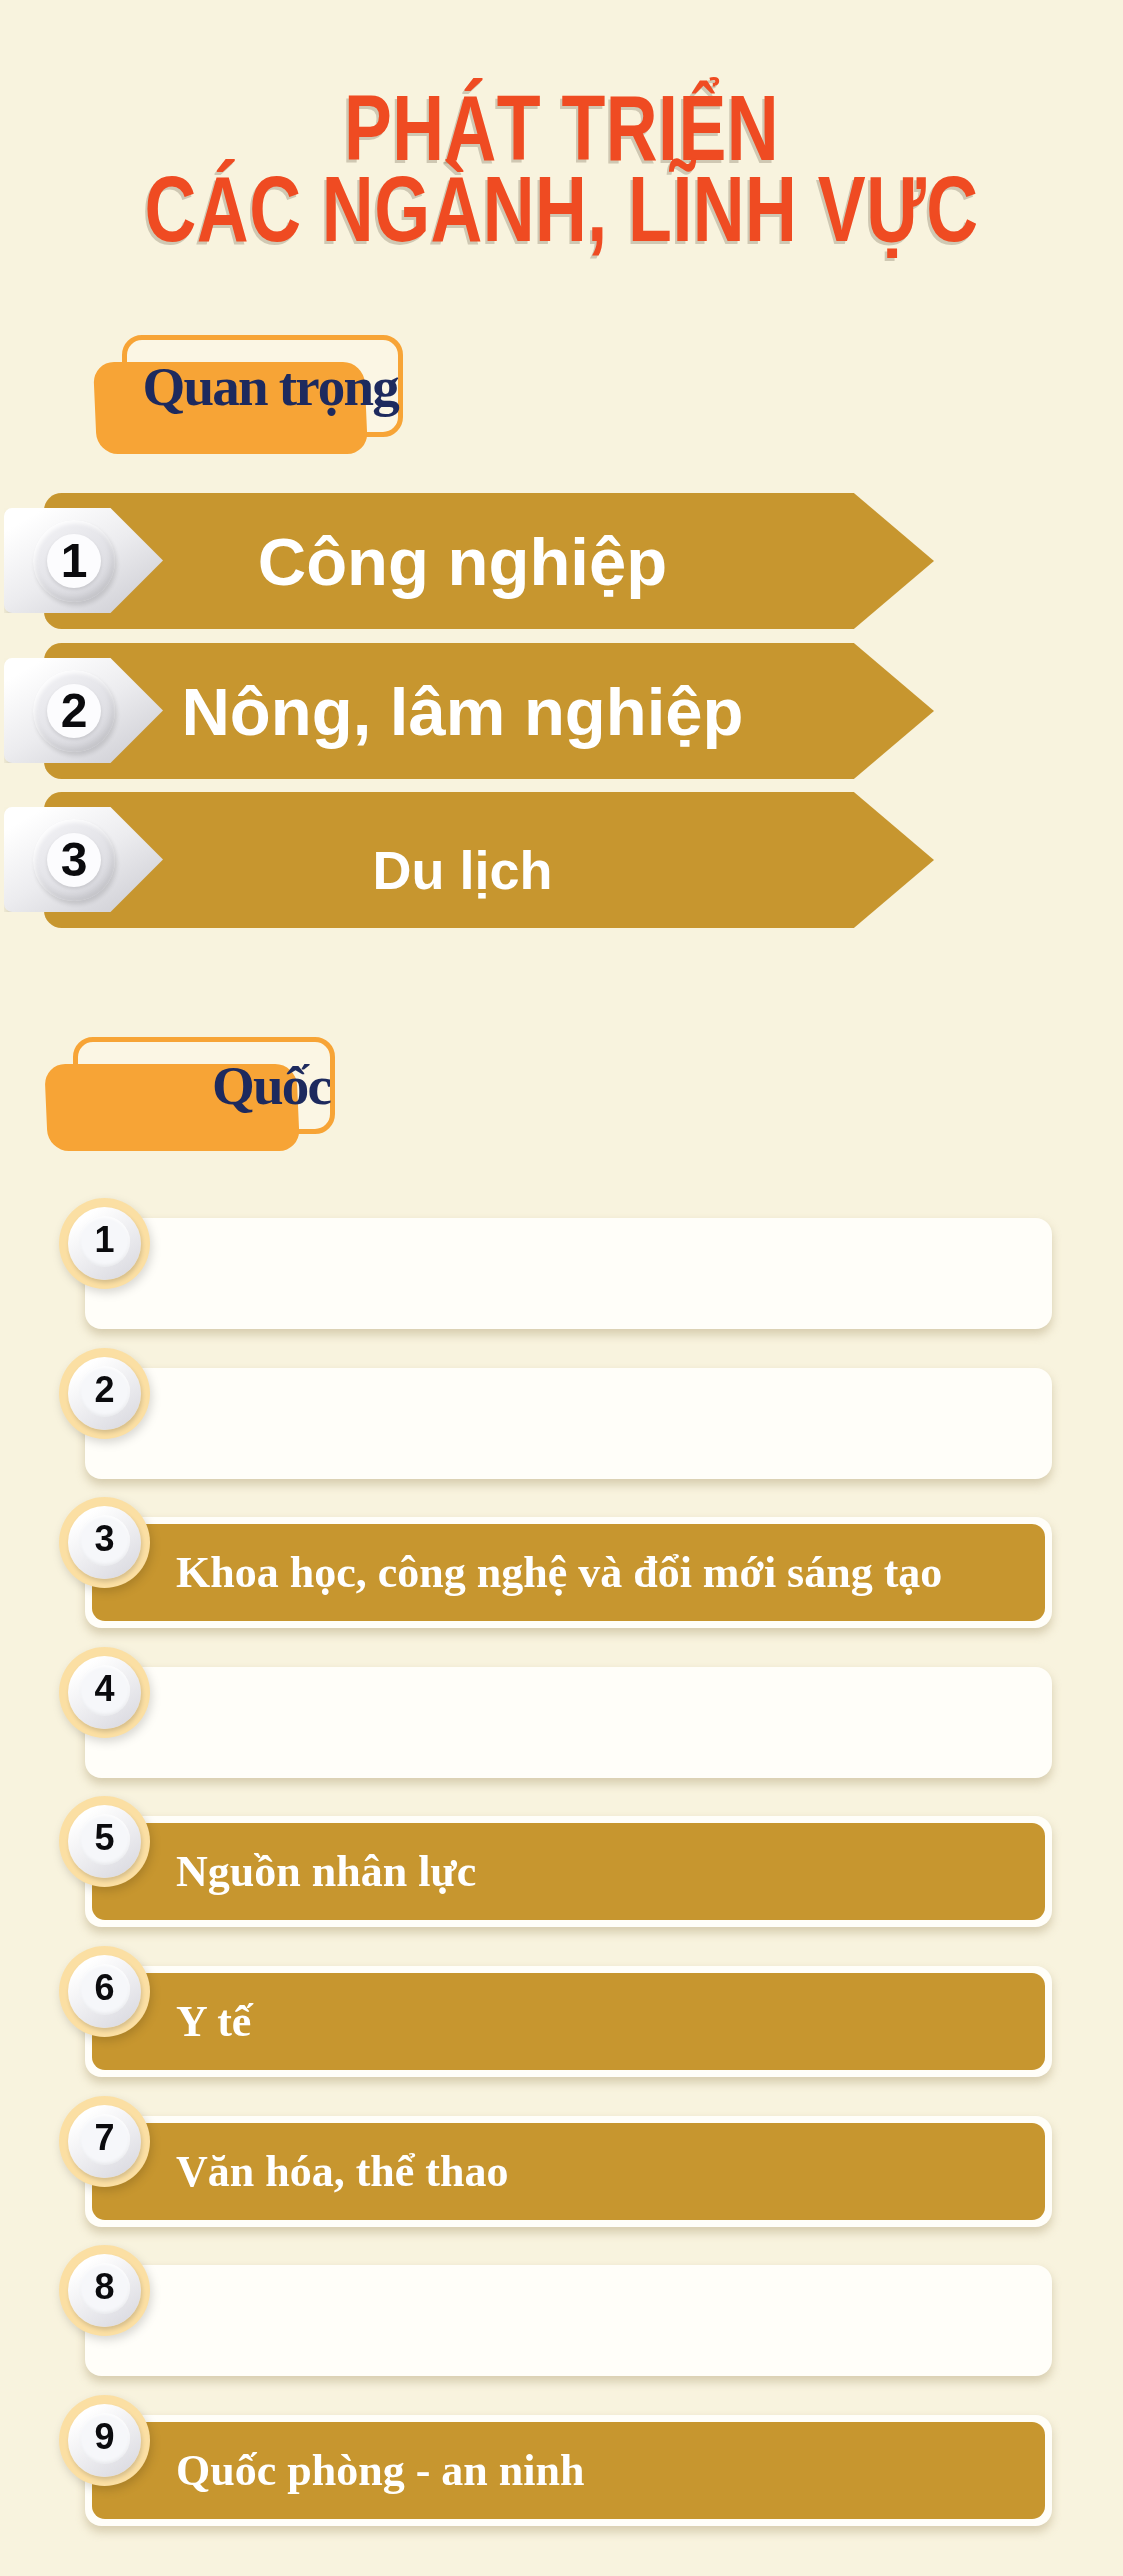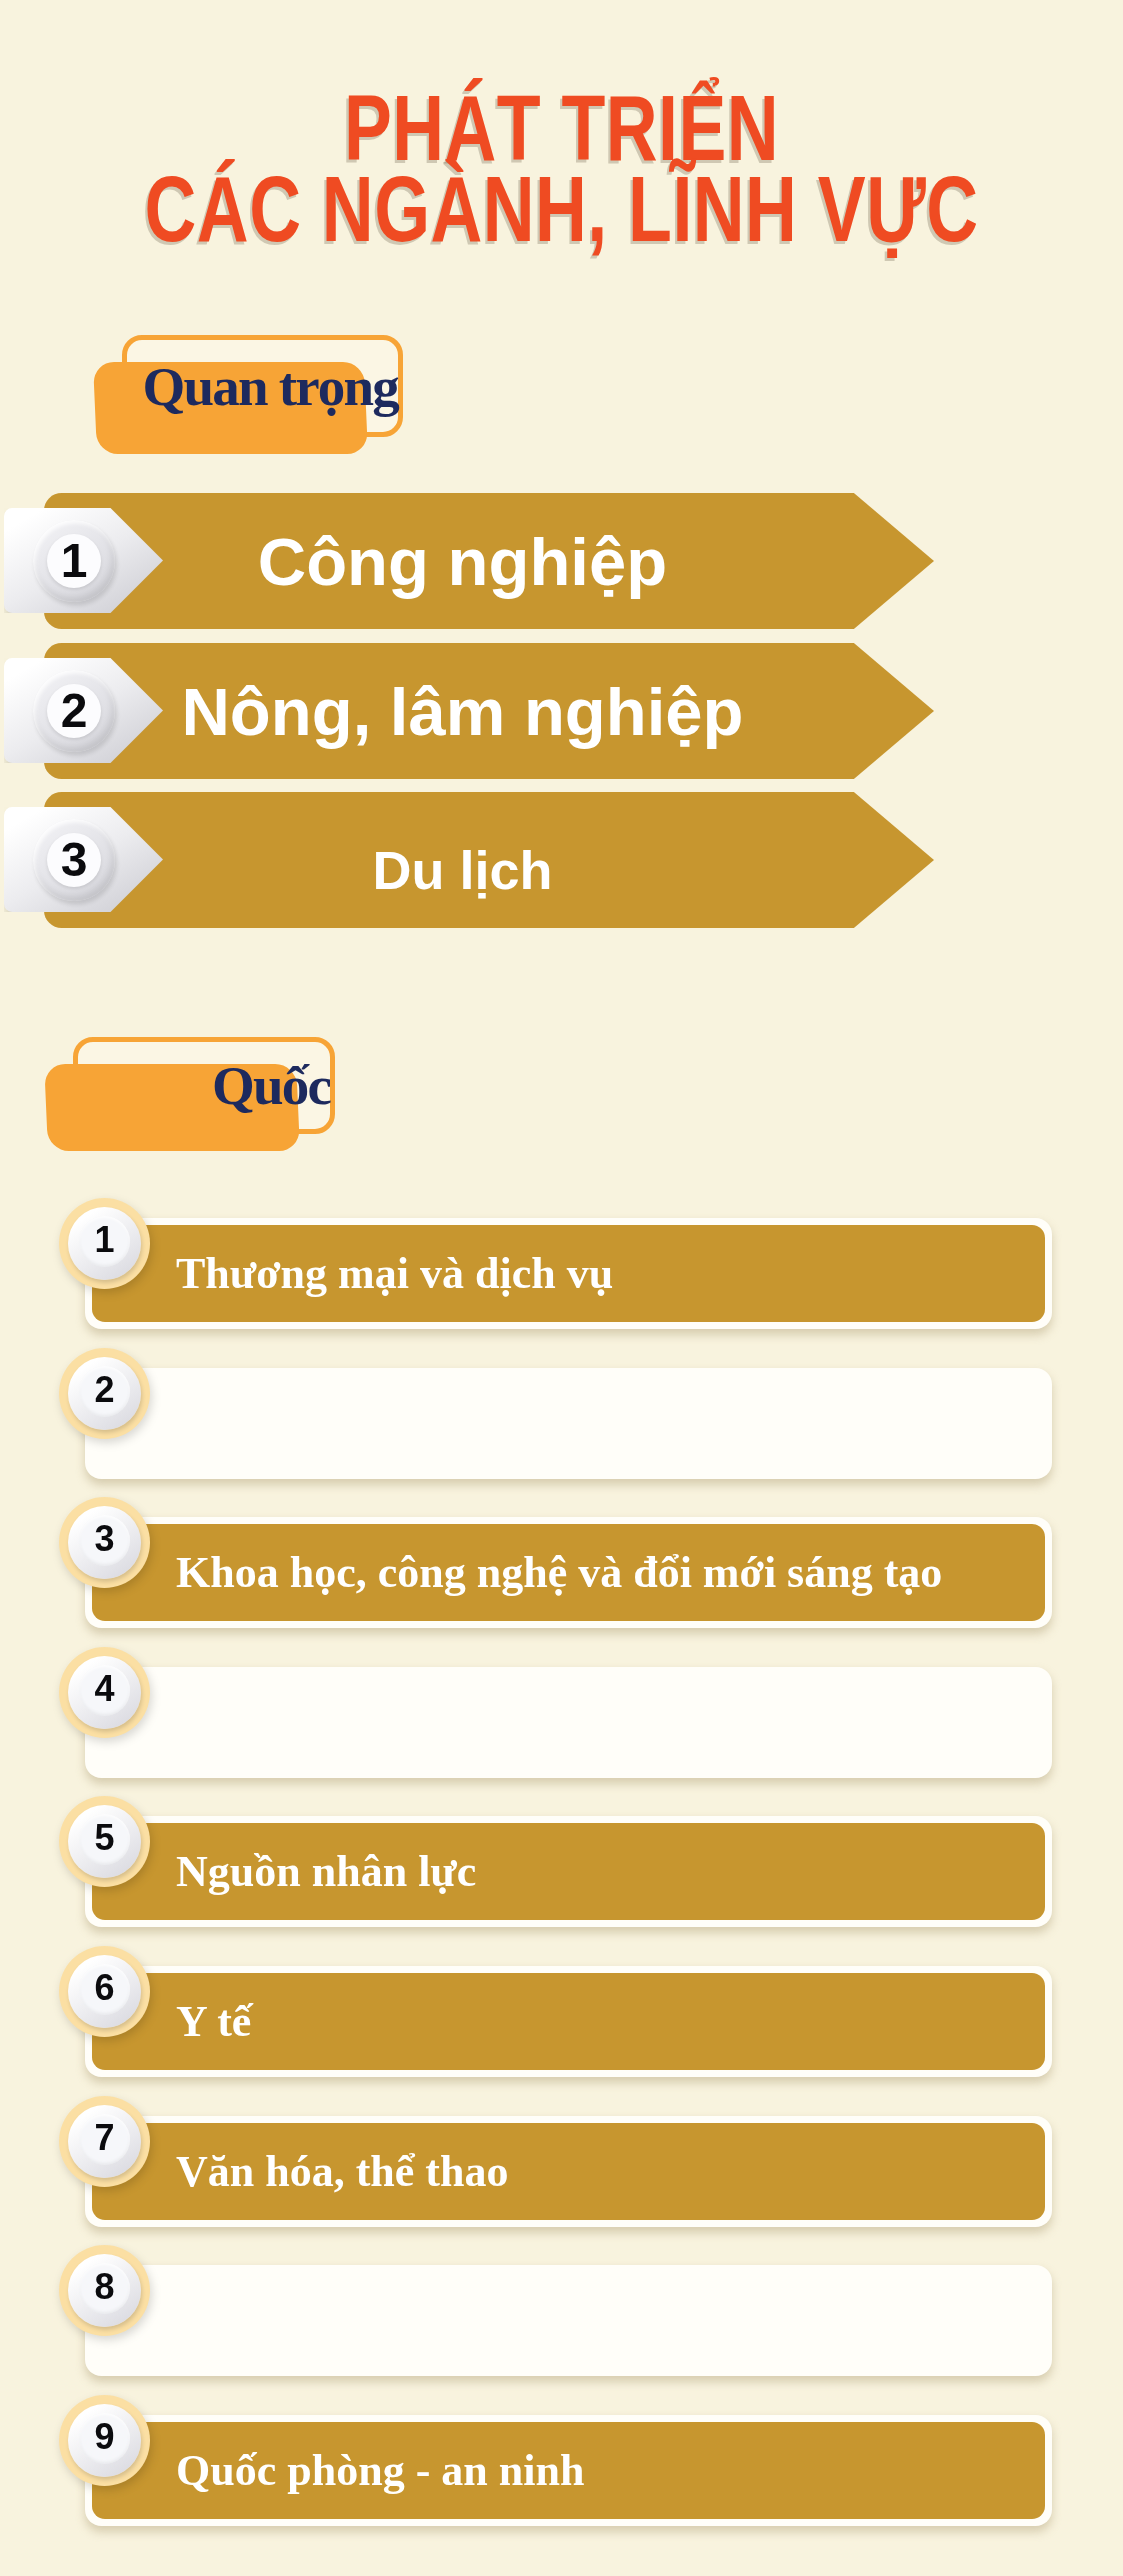--- a/index.html
+++ b/index.html
@@ -197,23 +197,20 @@
     <div class="banner-badge">
       <div class="bb-ring">
         <div class="bb-circle">
           <span class="bb-num">3</span>
         </div>
       </div>
     </div>
   </div>
 
   <div class="bar" style="top: 1218px;">
-    <div class="bar-gold">
-      <span class="bar-label">Thương mại và dịch vụ</span>
-    </div>
     <div class="bar-badge">
       <div class="bar-bevel">
         <div class="bar-inner">
           <span class="bar-num">1</span>
         </div>
       </div>
     </div>
   </div>
 
   <div class="bar" style="top: 1368px;">

